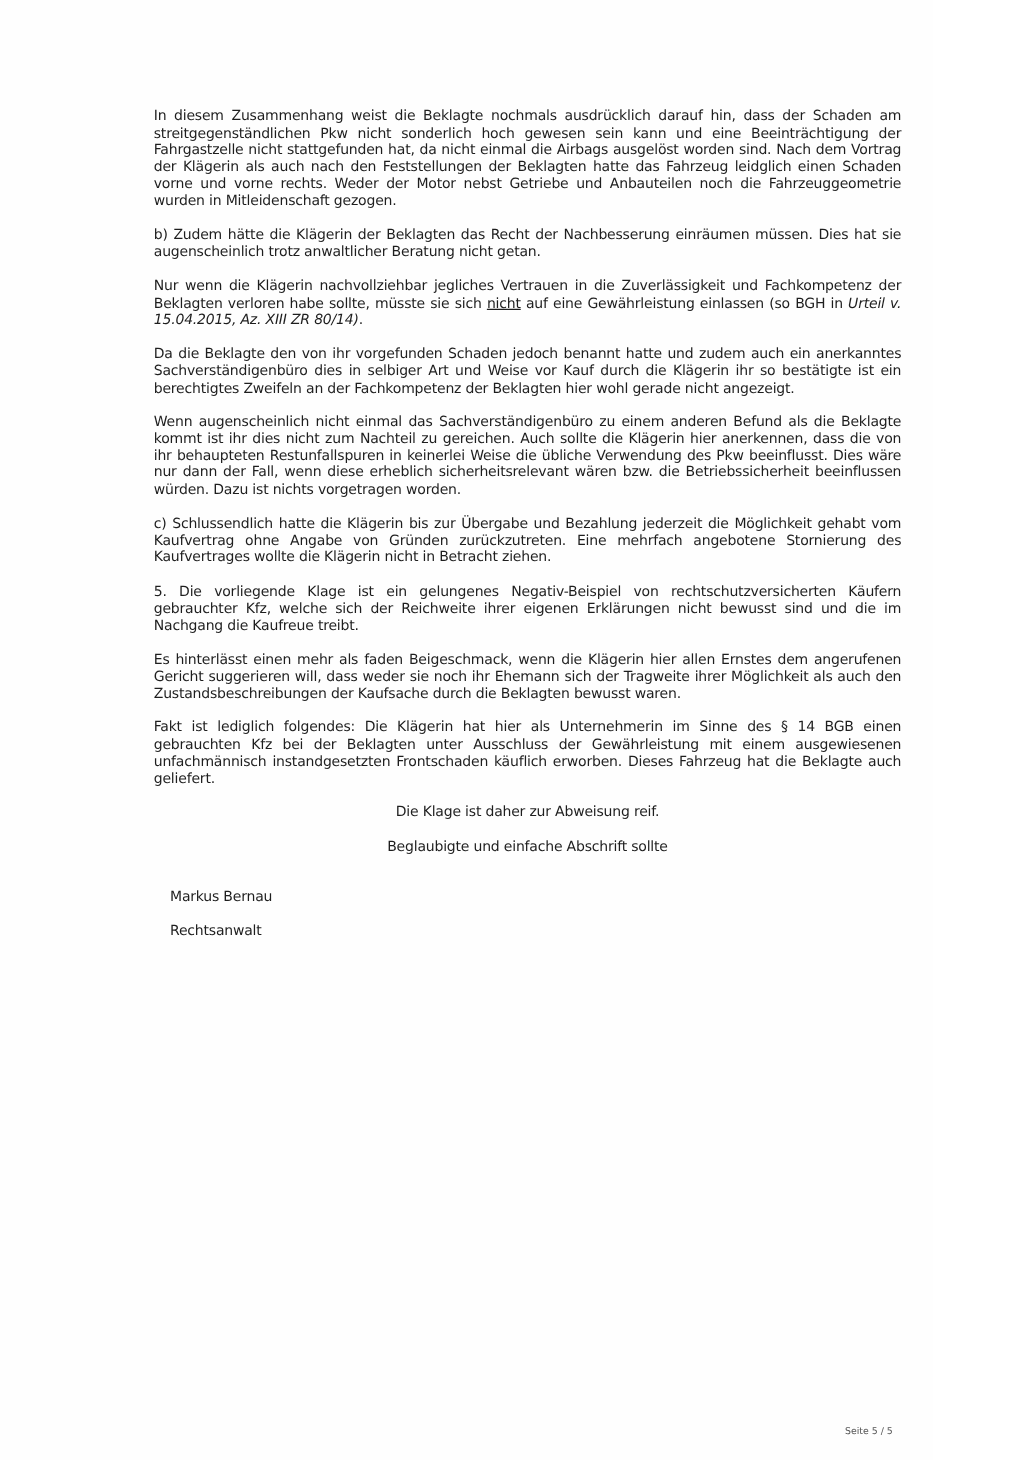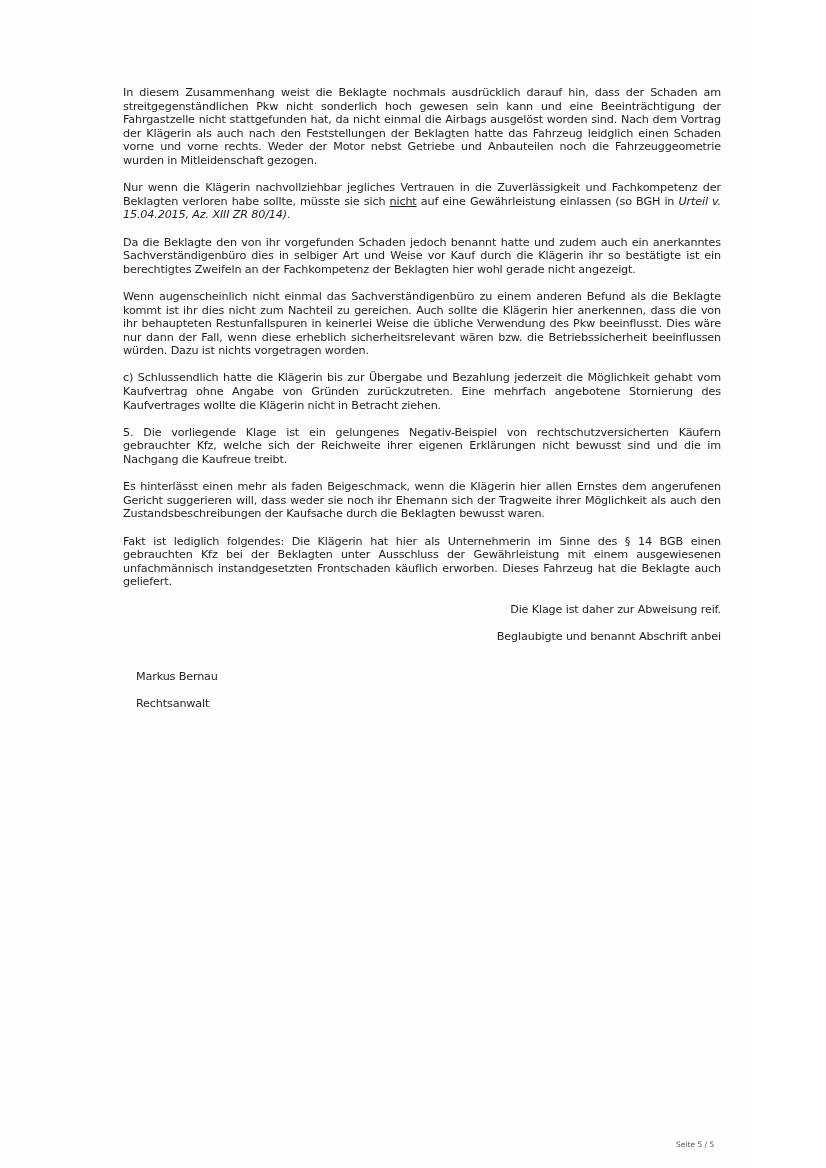--- a/index.html
+++ b/index.html
@@ -10,44 +10,45 @@
     }
     .content {
       position: absolute; left: 123px; top: 86px; width: 598px;
       font-family: "DejaVu Sans", sans-serif;
       font-size: 11.2px;
       line-height: 13.6px;
       color: #1e1e1e;
       letter-spacing: -0.15px;
     }
     .para { margin: 0 0 13.6px 0; text-align: justify; }
-    .para.left { text-align: right; }
+    .para.left { text-align: center; }
     .u { text-decoration: underline; }
     .i { font-style: italic; }
     .sig { margin-top: 27px; }
     .sig div { margin: 13px; }
     .footer {
       position: absolute; left: 676px; top: 1140px;
       font-family: "DejaVu Sans", sans-serif; font-size: 7.5px; color: #555;
     }
   </style>
 </head>
 <body>
 
 <div class="page">
   <div class="content">
     <p class="para">In diesem Zusammenhang weist die Beklagte nochmals ausdrücklich darauf hin, dass der Schaden am streitgegenständlichen Pkw nicht sonderlich hoch gewesen sein kann und eine Beeinträchtigung der Fahrgastzelle nicht stattgefunden hat, da nicht einmal die Airbags ausgelöst worden sind. Nach dem Vortrag der Klägerin als auch nach den Feststellungen der Beklagten hatte das Fahrzeug leidglich einen Schaden vorne und vorne rechts. Weder der Motor nebst Getriebe und Anbauteilen noch die Fahrzeuggeometrie wurden in Mitleidenschaft gezogen.</p>
+    <p class="para">b) Zudem hätte die Klägerin der Beklagten das Recht der Nachbesserung einräumen müssen. Dies hat sie augenscheinlich trotz anwaltlicher Beratung nicht getan.</p>
     <p class="para"><span>Nur wenn die Klägerin nachvollziehbar jegliches Vertrauen in die Zuverlässigkeit und Fachkompetenz der Beklagten verloren habe sollte, müsste sie sich </span><span class="u">nicht</span><span> auf eine Gewährleistung einlassen (so BGH in </span><span class="i">Urteil v. 15.04.2015, Az. XIII ZR 80/14)</span><span>.</span></p>
     <p class="para">Da die Beklagte den von ihr vorgefunden Schaden jedoch benannt hatte und zudem auch ein anerkanntes Sachverständigenbüro dies in selbiger Art und Weise vor Kauf durch die Klägerin ihr so bestätigte ist ein berechtigtes Zweifeln an der Fachkompetenz der Beklagten hier wohl gerade nicht angezeigt.</p>
     <p class="para">Wenn augenscheinlich nicht einmal das Sachverständigenbüro zu einem anderen Befund als die Beklagte kommt ist ihr dies nicht zum Nachteil zu gereichen. Auch sollte die Klägerin hier anerkennen, dass die von ihr behaupteten Restunfallspuren in keinerlei Weise die übliche Verwendung des Pkw beeinflusst. Dies wäre nur dann der Fall, wenn diese erheblich sicherheitsrelevant wären bzw. die Betriebssicherheit beeinflussen würden. Dazu ist nichts vorgetragen worden.</p>
     <p class="para">c) Schlussendlich hatte die Klägerin bis zur Übergabe und Bezahlung jederzeit die Möglichkeit gehabt vom Kaufvertrag ohne Angabe von Gründen zurückzutreten. Eine mehrfach angebotene Stornierung des Kaufvertrages wollte die Klägerin nicht in Betracht ziehen.</p>
     <p class="para">5. Die vorliegende Klage ist ein gelungenes Negativ-Beispiel von rechtschutzversicherten Käufern gebrauchter Kfz, welche sich der Reichweite ihrer eigenen Erklärungen nicht bewusst sind und die im Nachgang die Kaufreue treibt.</p>
     <p class="para">Es hinterlässt einen mehr als faden Beigeschmack, wenn die Klägerin hier allen Ernstes dem angerufenen Gericht suggerieren will, dass weder sie noch ihr Ehemann sich der Tragweite ihrer Möglichkeit als auch den Zustandsbeschreibungen der Kaufsache durch die Beklagten bewusst waren.</p>
     <p class="para">Fakt ist lediglich folgendes: Die Klägerin hat hier als Unternehmerin im Sinne des § 14 BGB einen gebrauchten Kfz bei der Beklagten unter Ausschluss der Gewährleistung mit einem ausgewiesenen unfachmännisch instandgesetzten Frontschaden käuflich erworben. Dieses Fahrzeug hat die Beklagte auch geliefert.</p>
     <p class="para left">Die Klage ist daher zur Abweisung reif.</p>
-    <p class="para left">Beglaubigte und benannt Abschrift anbei</p>
+    <p class="para left">Beglaubigte und einfache Abschrift sollte</p>
     <div class="sig">
       <div>Markus Bernau</div>
       <div>Rechtsanwalt</div>
     </div>
   </div>
   <div class="footer">Seite 5 / 5</div>
 </div>
 
 </body></html>

